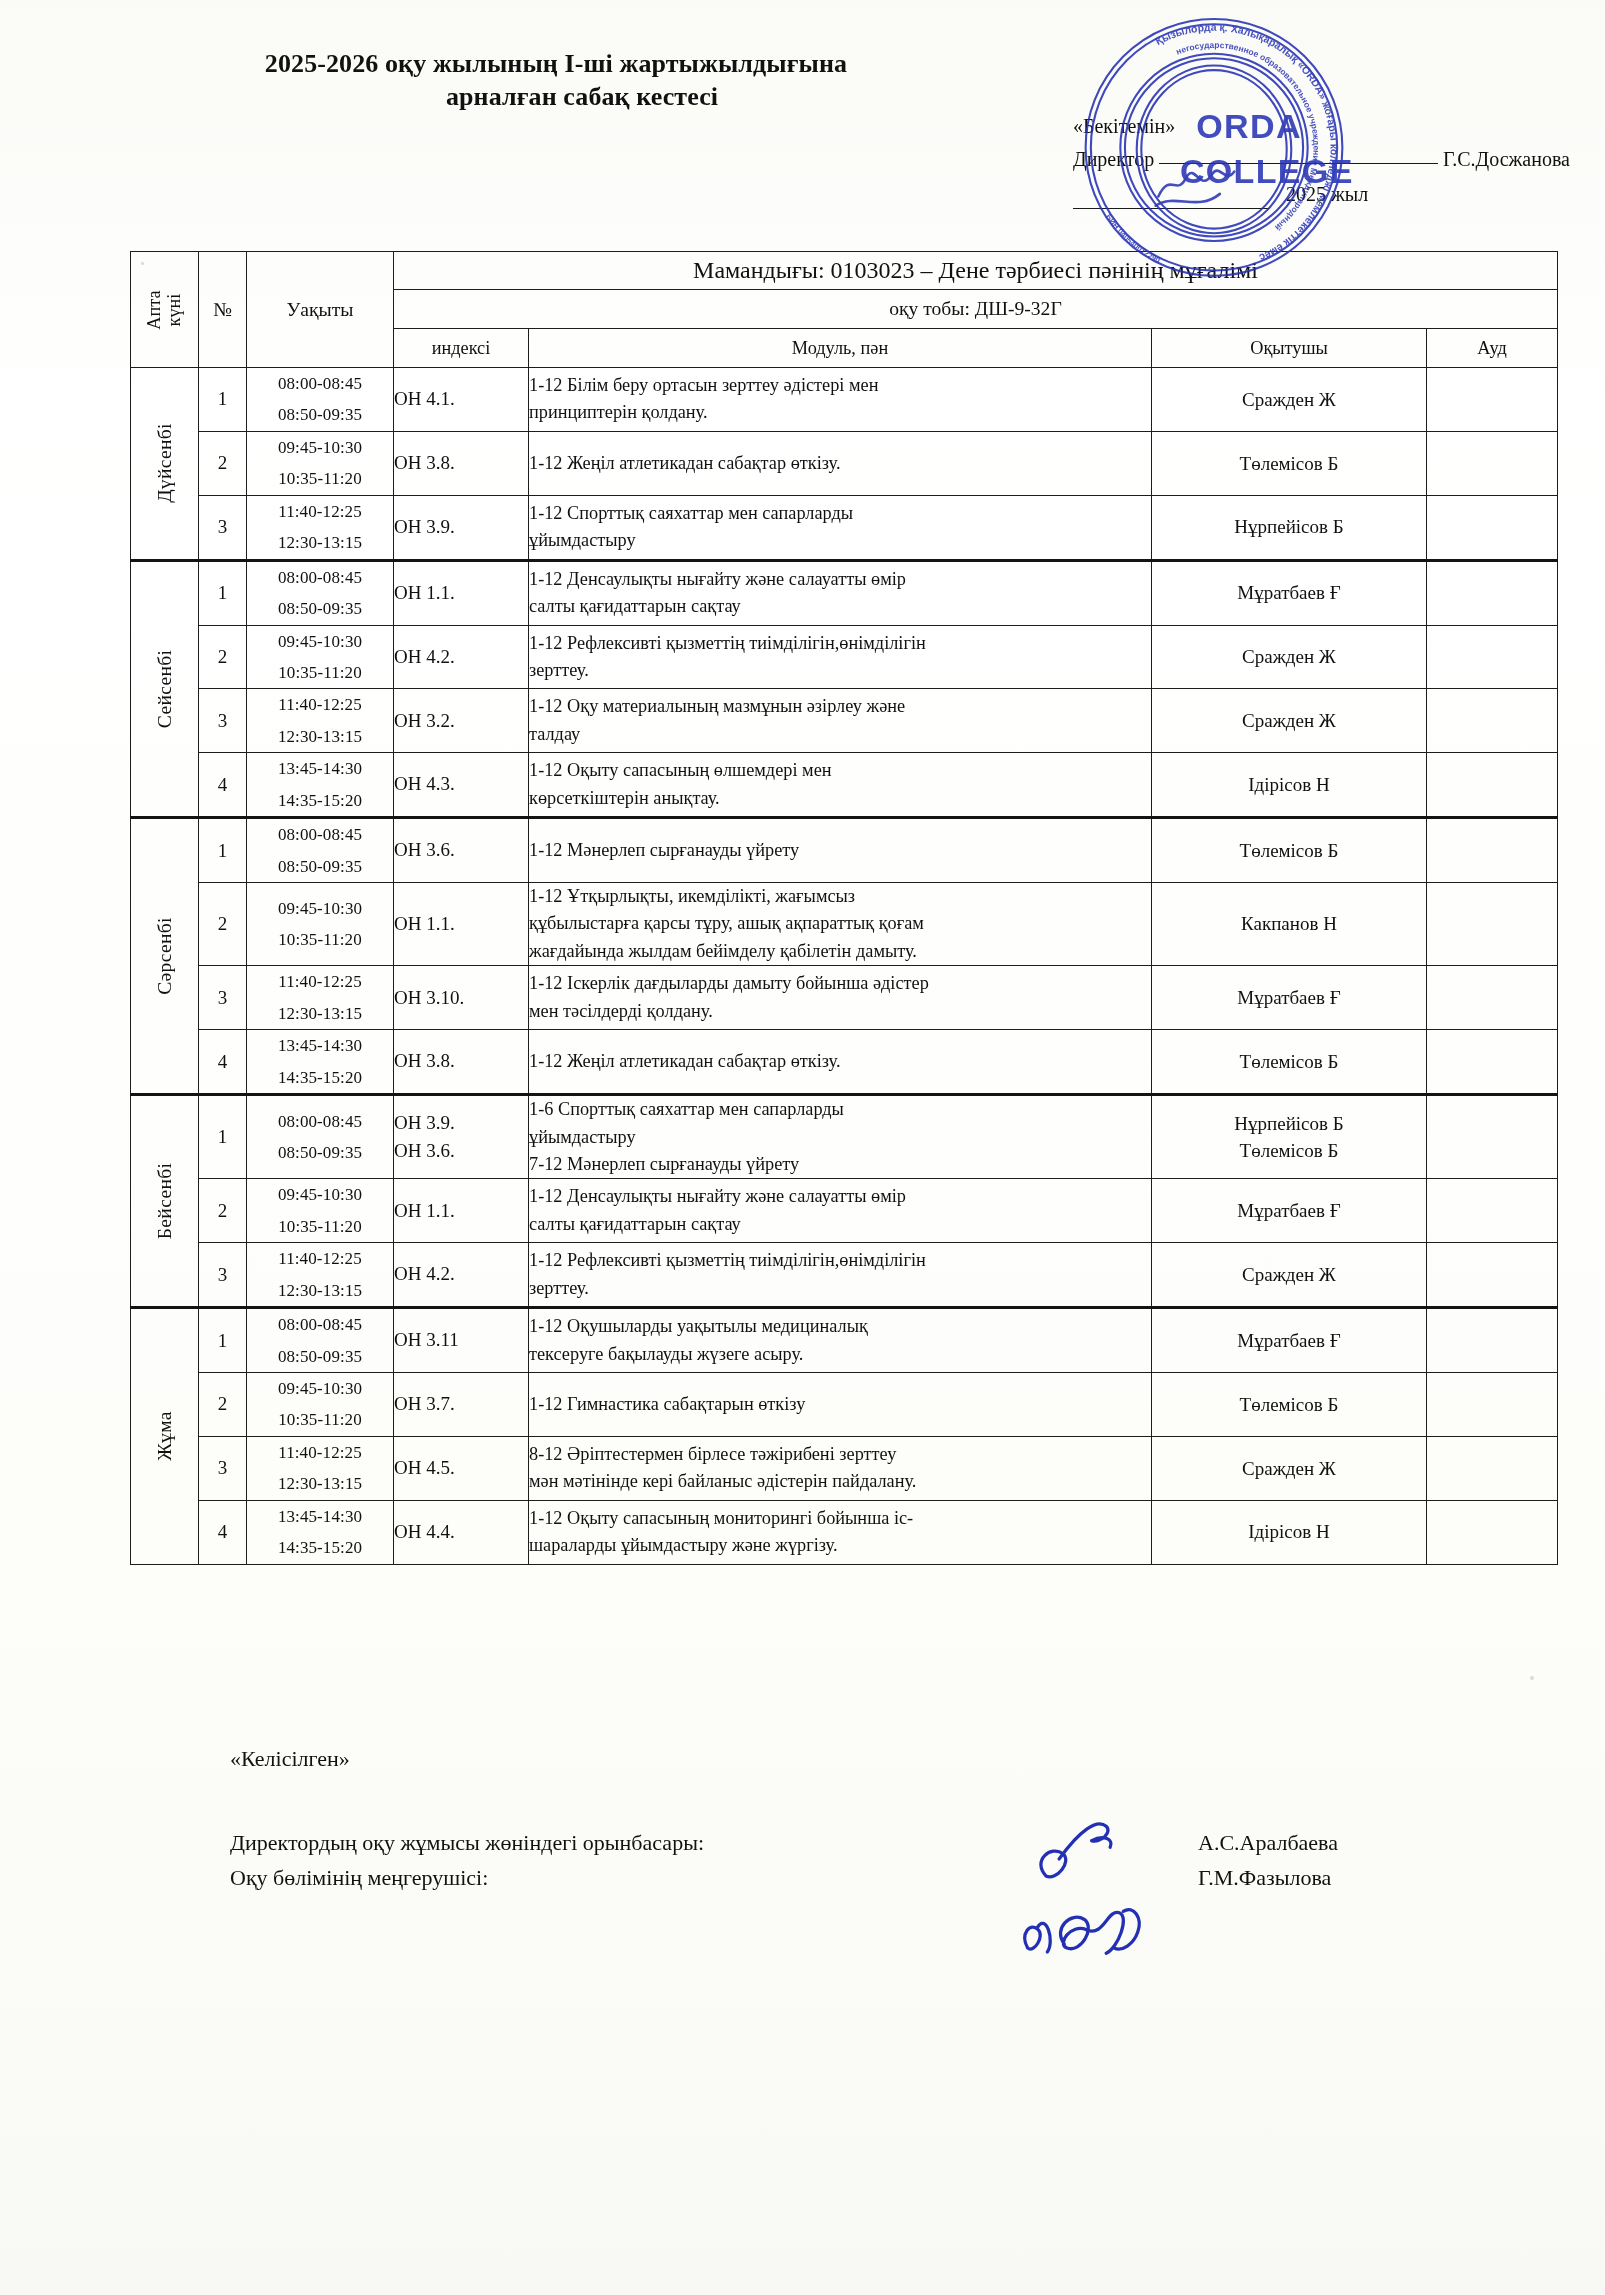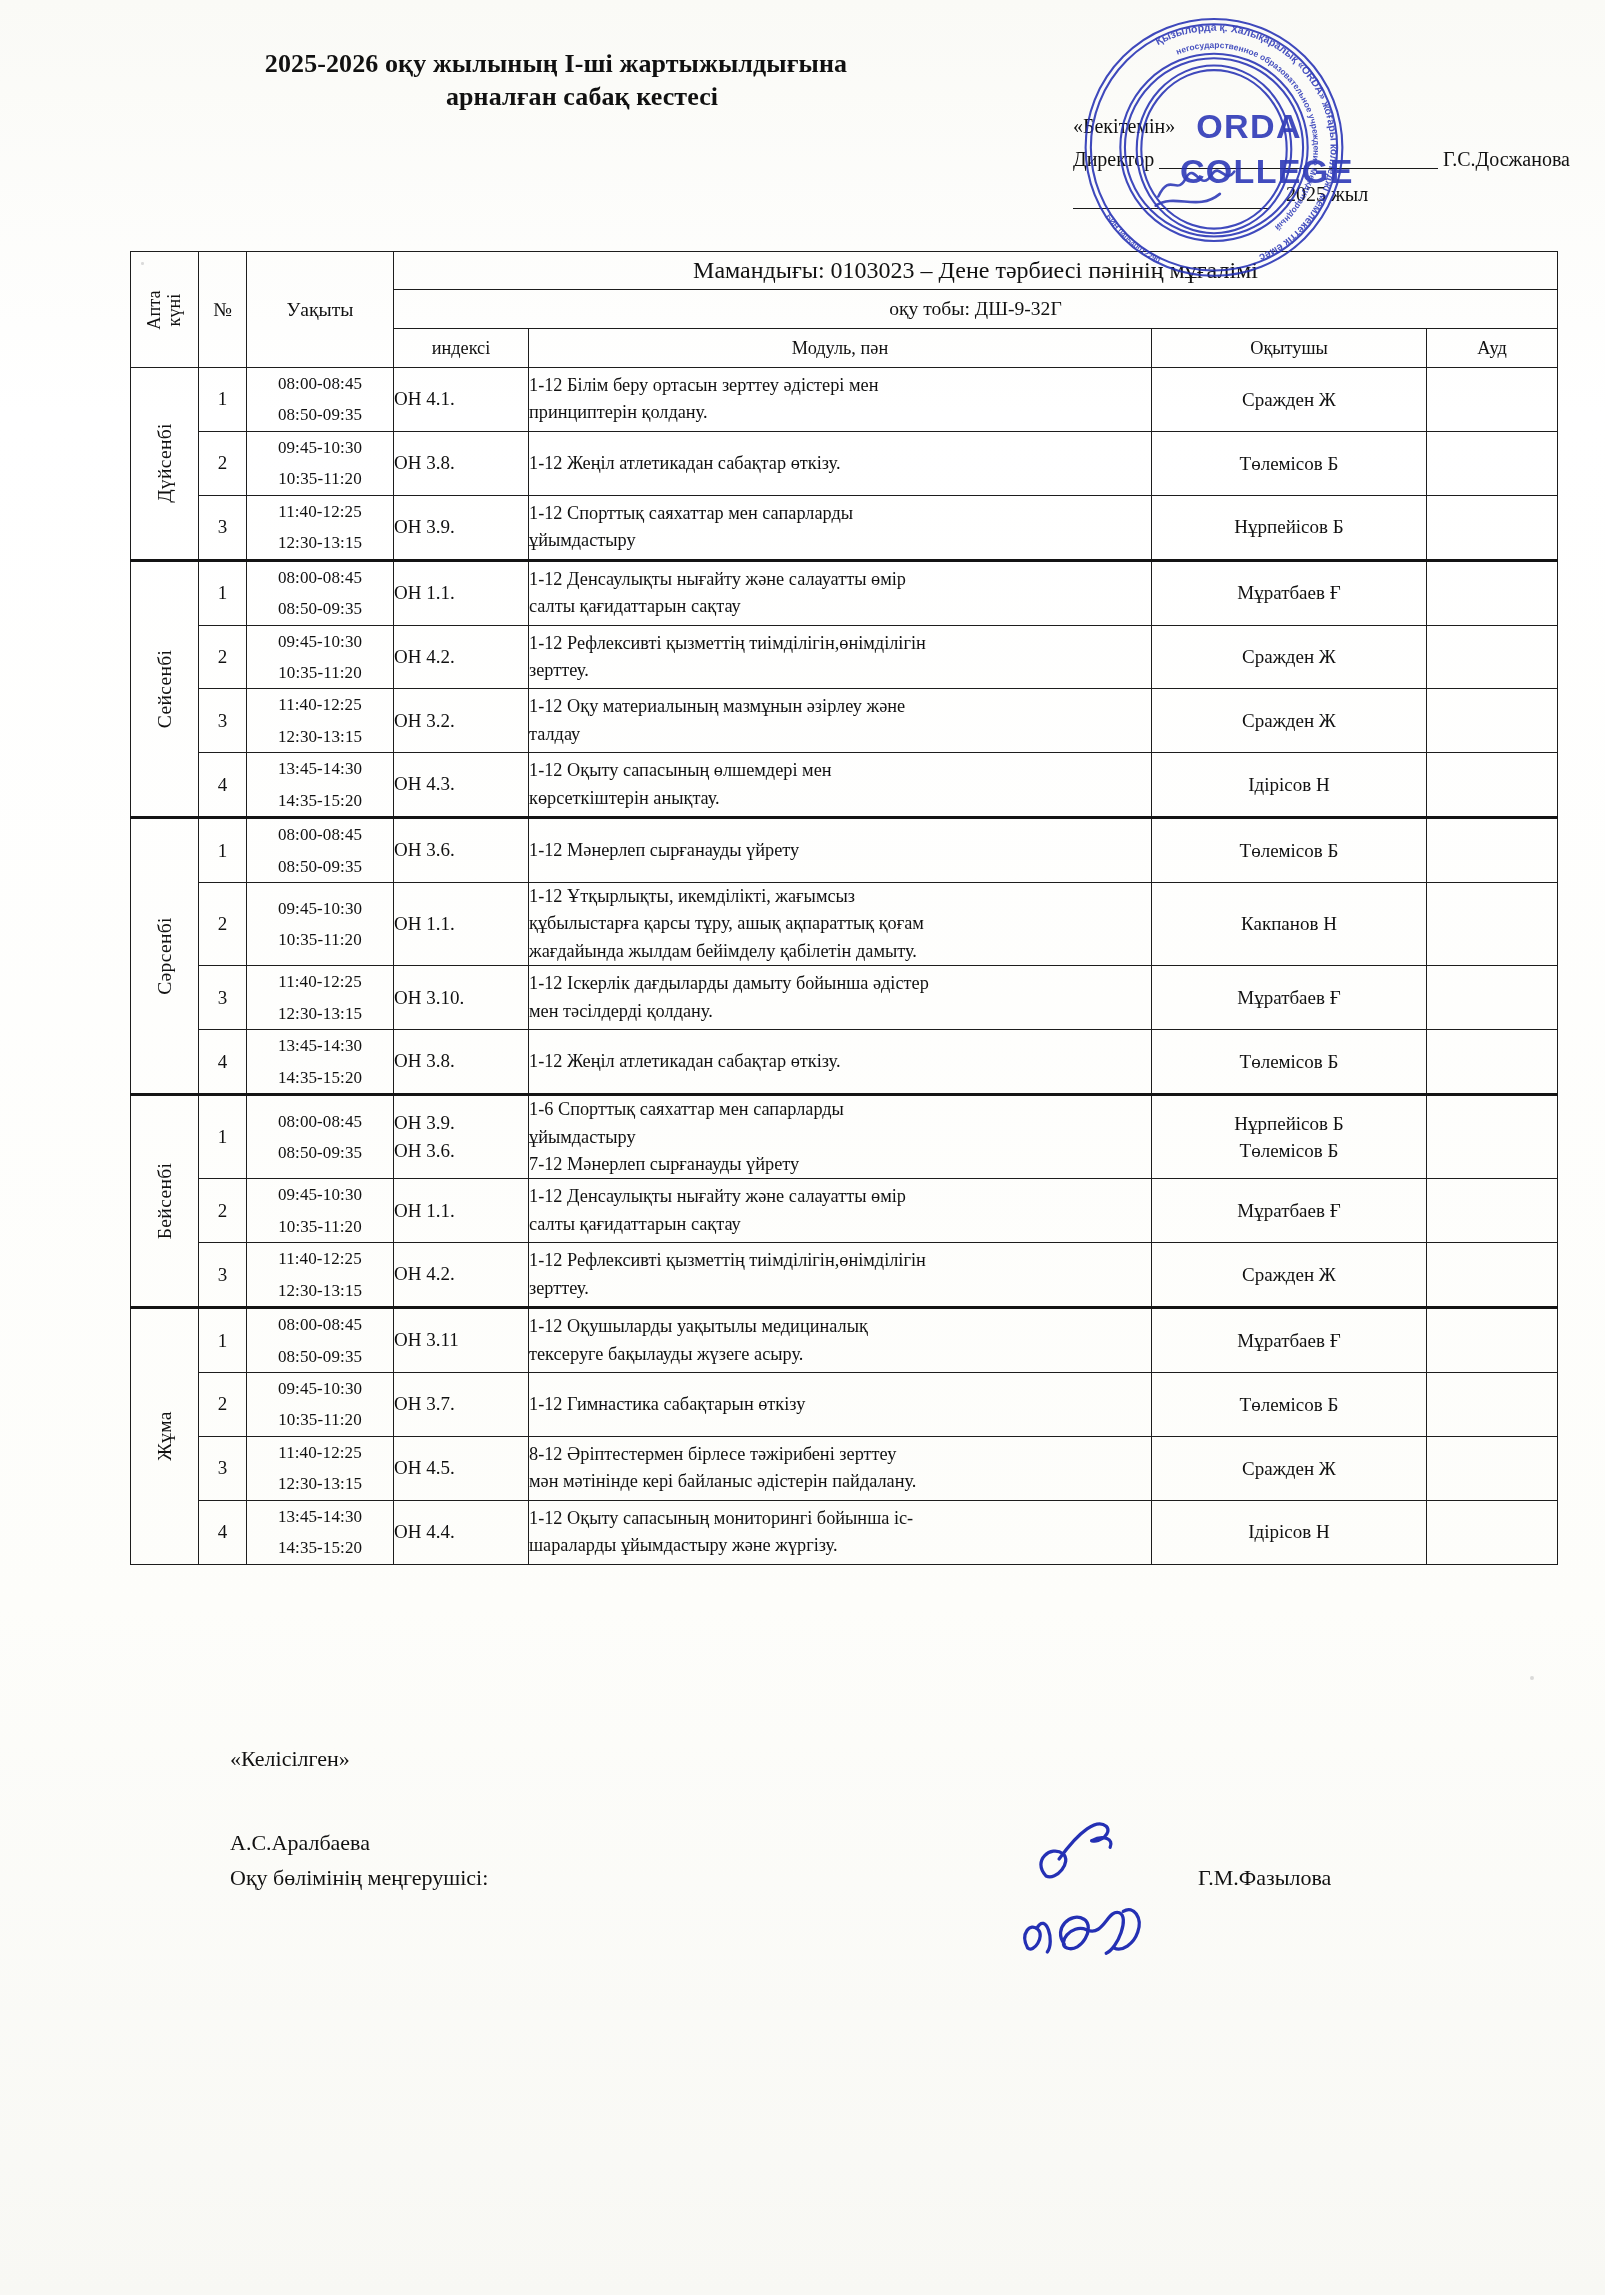--- a/index.html
+++ b/index.html
@@ -55,21 +55,21 @@
     left: 1073px;
     top: 111px;
     width: 497px;
     font-size: 20px;
     line-height: 1.5;
     z-index: 4;
   }
   .approval .row-conf { display: block; }
   .approval .row-dir {
     display: flex;
-    align-items: center;
+    align-items: flex-start;
     gap: 5.2px;
     margin-top: 2.6px;
   }
   .approval .dir-label { white-space: nowrap; }
   .approval .sig-line {
     flex: 1 1 auto;
     border-bottom: 1.3px solid #1a1a1a;
     height: 19.6px;
     min-width: 98px;
   }
@@ -690,20 +690,21 @@
             </td>
             <td class="aud-cell"></td>
           </tr>
         </tbody>
     </table>
   </div>
 
   <div class="footer">
     <span class="agreed">«Келісілген»</span>
     <div class="frow">
+      <span class="flabel">Директордың оқу жұмысы  жөніндегі орынбасары:</span>
       <span class="fname">А.С.Аралбаева</span>
     </div>
     <div class="frow">
       <span class="flabel">Оқу бөлімінің меңгерушісі:</span>
       <span class="fname">Г.М.Фазылова</span>
     </div>
   </div>
 
   <div class="sign-bottom">
     <svg viewBox="0 0 420 250" xmlns="http://www.w3.org/2000/svg">

